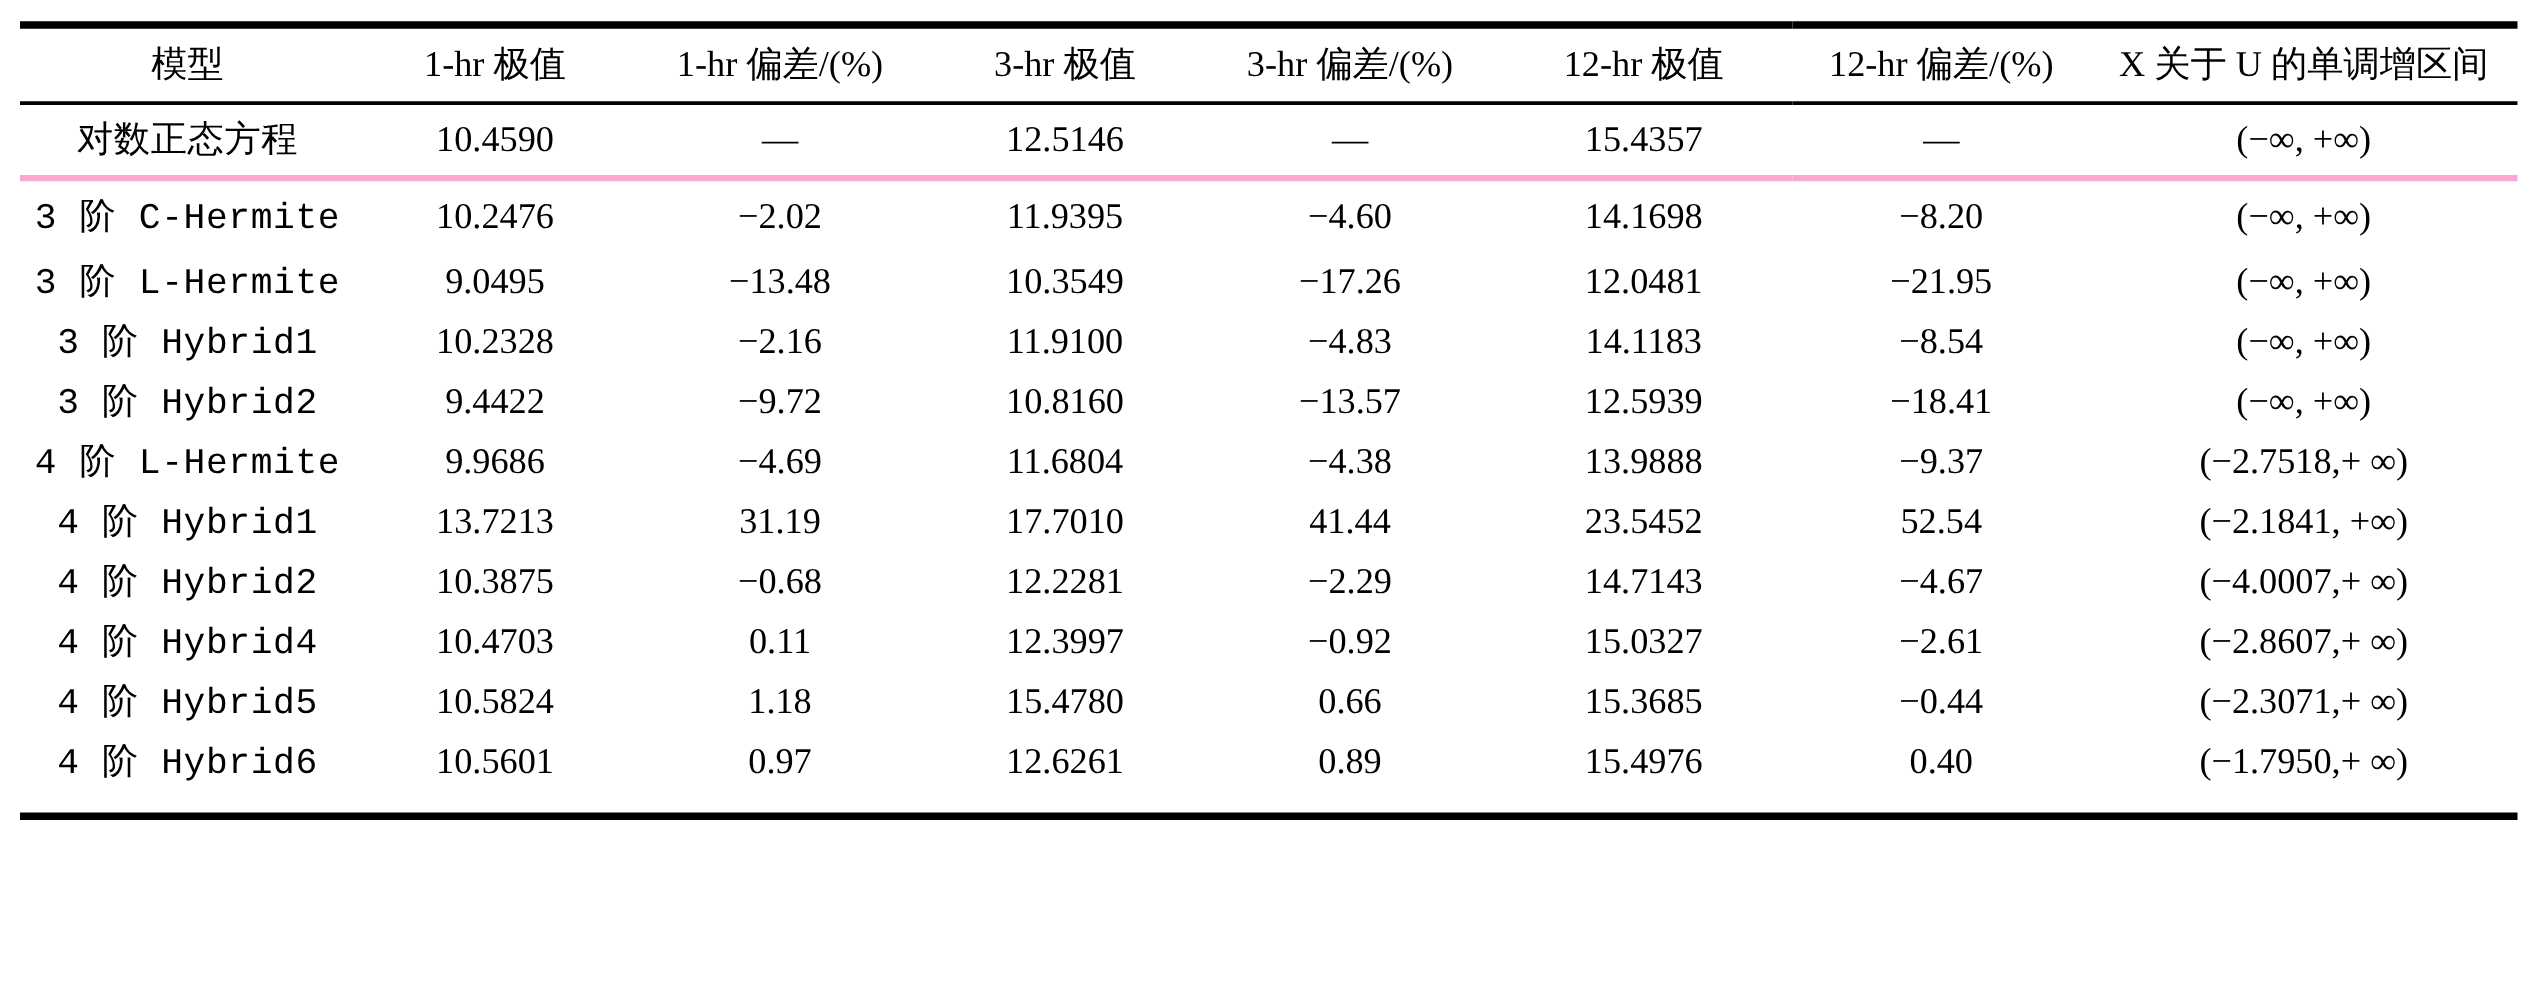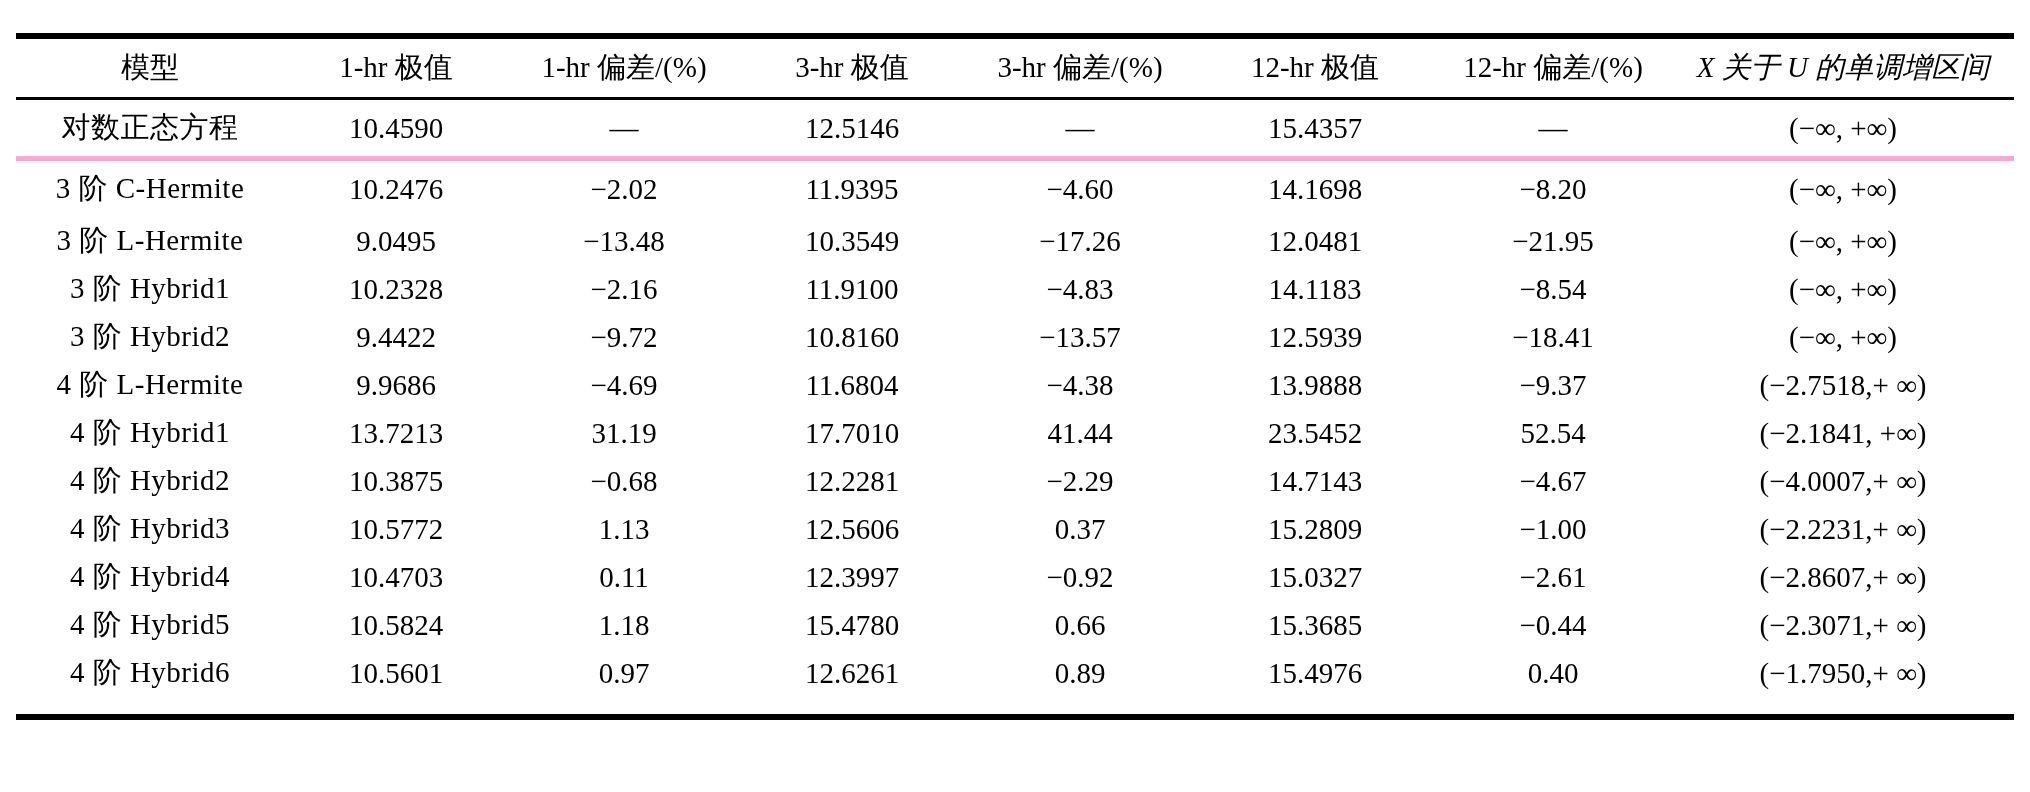--- a/index.html
+++ b/index.html
@@ -11,21 +11,20 @@
     width: 2030px;
     height: 792px;
     font-family: "Liberation Serif", "DejaVu Serif", serif;
     color: #000000;
     overflow: hidden;
   }
   .table-wrap {
     width: 2030px;
     box-sizing: border-box;
     padding: 17px 16px;
-    margin-top: 16px;
   }
   table.data-table {
     width: 1998px;
     border-collapse: collapse;
     table-layout: fixed;
     font-size: 29px;
   }
   table.data-table td,
   table.data-table th {
     text-align: center;
@@ -55,22 +54,22 @@
   tbody tr.body-row td {
     height: 48px;
     font-size: 29px;
   }
   tbody tr.first-body-row td {
     height: 56px;
   }
   tr.base-row td {
     height: 56px;
   }
-  .italic { font-style: italic; }
-  .model-cell { letter-spacing: 0.5px; }
+  .italic { }
+  .model-cell { letter-spacing: 0.5px; font-family: Liberation Mono, monospace; }
   .dash { font-size: 29px; }
   .footer-rule {
     width: 1998px;
     margin: 0 16px;
     border-top: 6px solid #000;
   }
 </style>
 </head>
 <body>
 
@@ -181,30 +180,20 @@
         <td class="model-cell">4 阶 Hybrid2</td>
         <td>10.3875</td>
         <td>−0.68</td>
         <td>12.2281</td>
         <td>−2.29</td>
         <td>14.7143</td>
         <td>−4.67</td>
         <td>(−4.0007,+ ∞)</td>
       </tr>
 
-      <tr class="body-row">
-        <td class="model-cell">4 阶 Hybrid3</td>
-        <td>10.5772</td>
-        <td>1.13</td>
-        <td>12.5606</td>
-        <td>0.37</td>
-        <td>15.2809</td>
-        <td>−1.00</td>
-        <td>(−2.2231,+ ∞)</td>
-      </tr>
 
       <tr class="body-row">
         <td class="model-cell">4 阶 Hybrid4</td>
         <td>10.4703</td>
         <td>0.11</td>
         <td>12.3997</td>
         <td>−0.92</td>
         <td>15.0327</td>
         <td>−2.61</td>
         <td>(−2.8607,+ ∞)</td>

